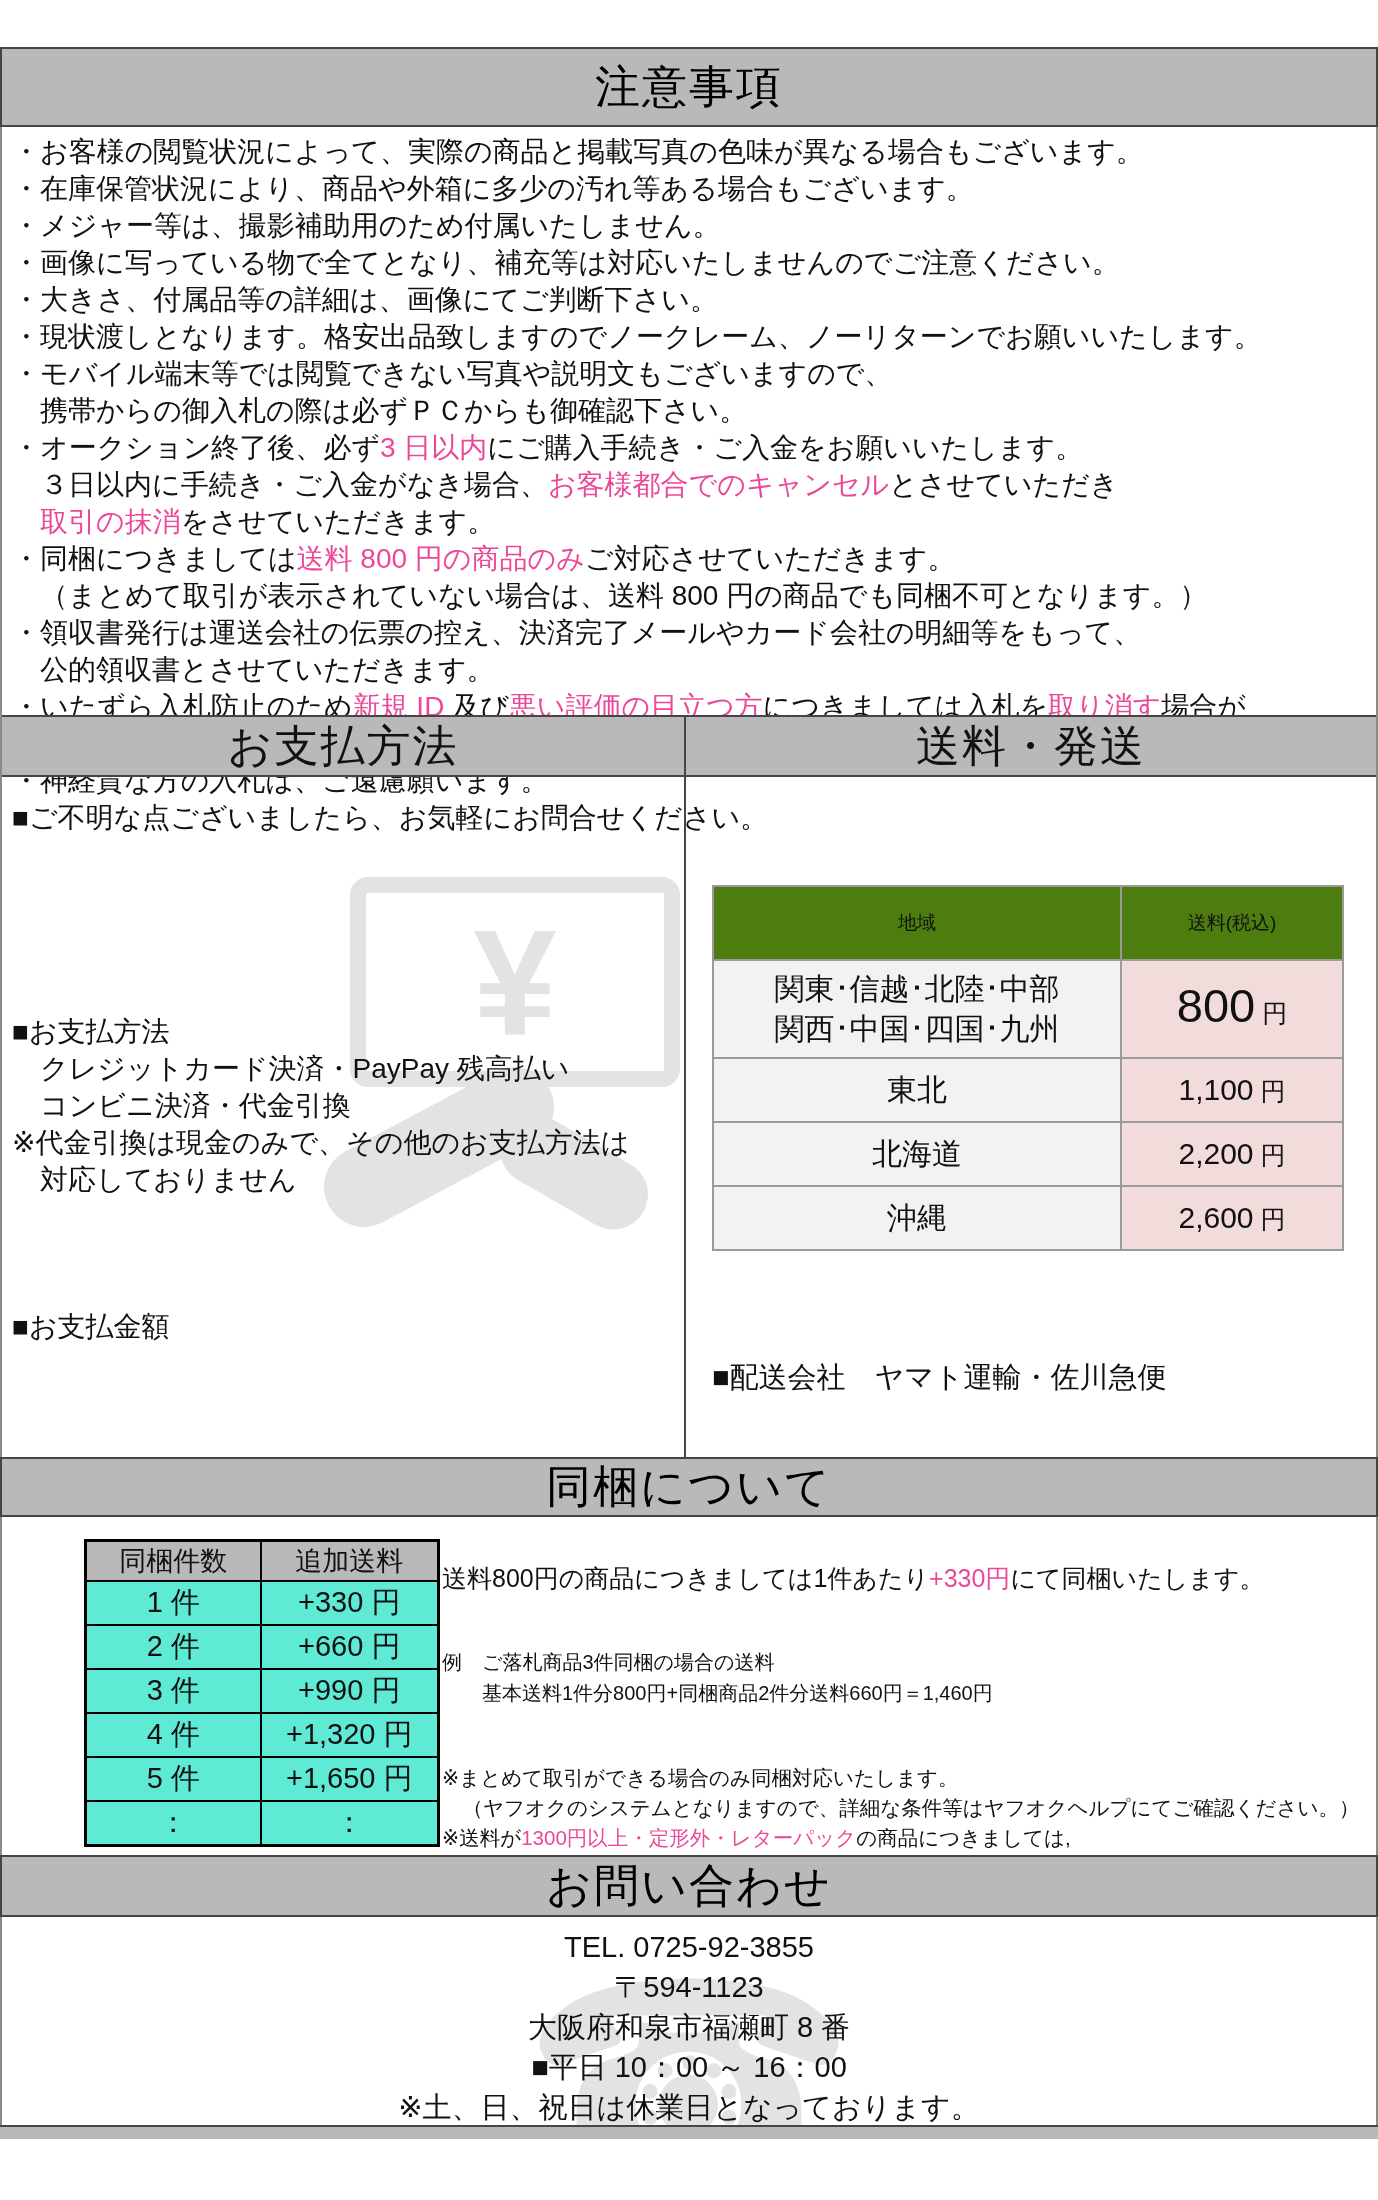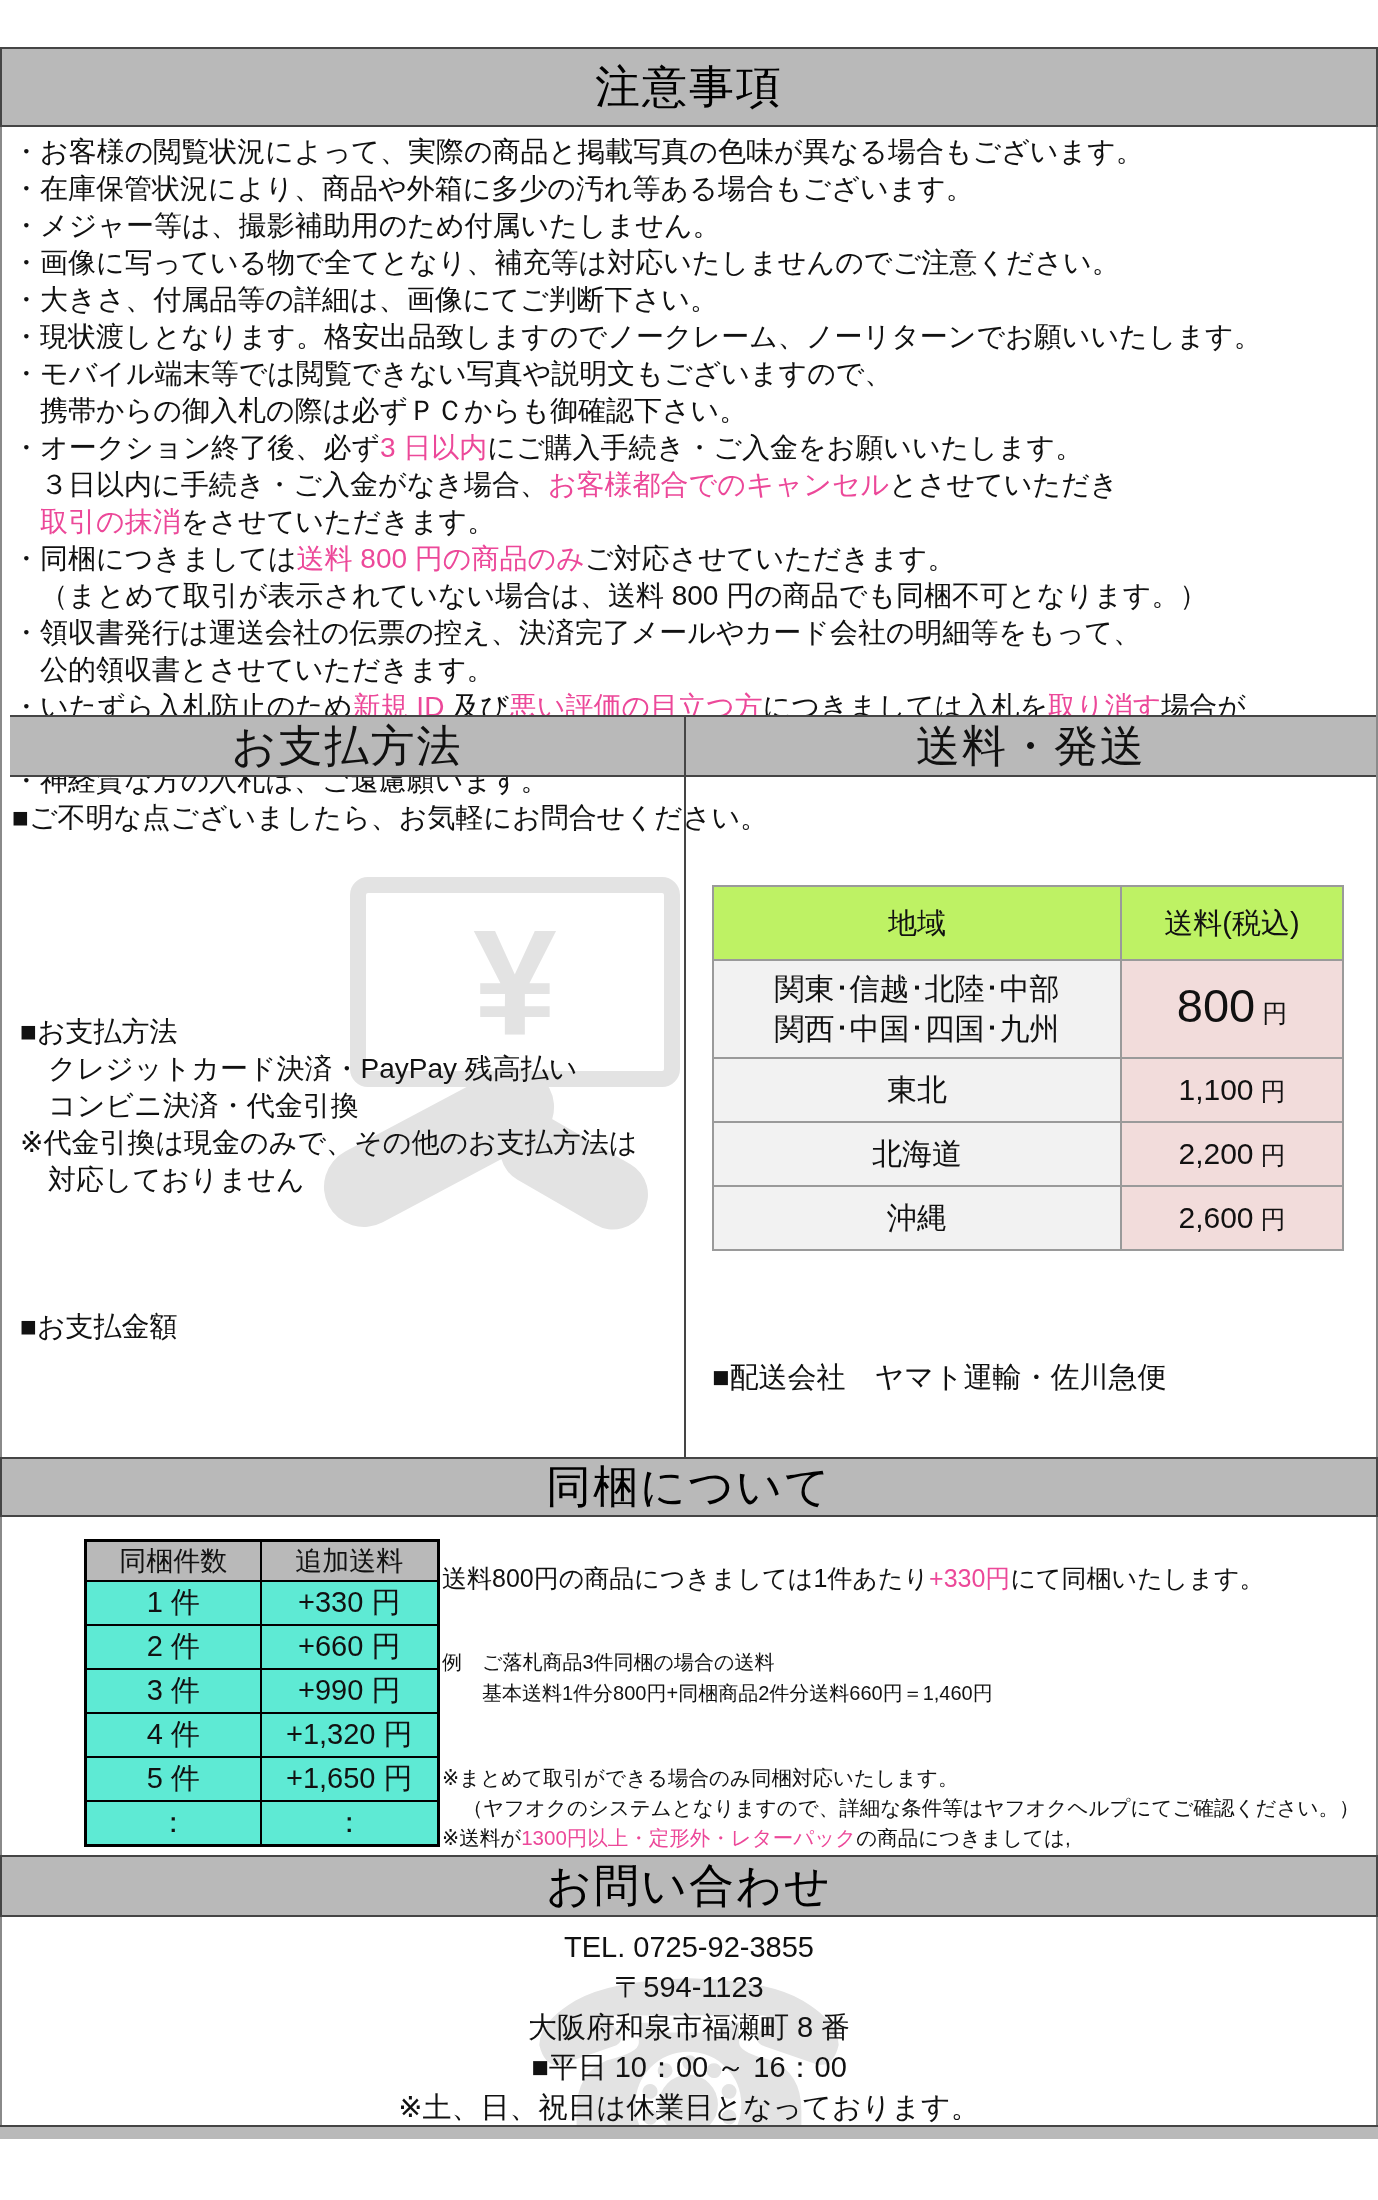--- a/index.html
+++ b/index.html
@@ -14,21 +14,21 @@
   #bund-band{height:60px;}
   #contact-band{height:62px;}
 
   
   #notice-body{height:588px;border-left:2px solid #8a8a8a;border-right:2px solid #8a8a8a;
                padding:6px 0 0 10px;font-size:28px;line-height:37px;white-space:pre;}
   .r{color:#ec4899;}
 
   
   .two-col{display:flex;height:742px;}
-  .col-left{width:686px;border-left:2px solid #8a8a8a;border-right:2px solid #454545;display:flex;flex-direction:column;padding-left:8px;}
+  .col-left{width:686px;border-left:2px solid #8a8a8a;border-right:2px solid #454545;display:flex;flex-direction:column;}
   .col-right{flex:1;border-right:2px solid #8a8a8a;display:flex;flex-direction:column;}
   .col-band{height:62px;background:#b9b9b9;border-top:2px solid #454545;border-bottom:2px solid #454545;
             display:flex;align-items:center;justify-content:center;font-size:44px;letter-spacing:2px;}
   .col-body{flex:1;position:relative;overflow:hidden;}
 
   
   #payment-body{padding:14px 0 0 10px;font-size:28px;line-height:37px;white-space:pre;}
   .z1{position:relative;z-index:1;}
   #amount-heading{margin-top:36px;}
   .formula{display:flex;margin-top:0;position:relative;z-index:1;}
@@ -42,21 +42,21 @@
            display:flex;align-items:center;justify-content:center;font-size:150px;font-weight:bold;}
   .wm-bar{position:absolute;background:#e3e3e3;border-radius:50px;}
   #wm-hand1{right:120px;top:330px;width:250px;height:80px;transform:rotate(-28deg);}
   #wm-hand2{right:30px;top:360px;width:160px;height:70px;transform:rotate(30deg);}
   #wm-phone{left:50%;top:30px;transform:translateX(-50%);font-size:270px;line-height:1;}
 
   
   #shipping-body{padding:28px 0 0 26px;font-size:29px;line-height:40px;white-space:pre;}
   #ship-table{width:632px;border:2px solid #777;}
   #ship-table th,#ship-table td{border:2px solid #9a9a9a;text-align:center;font-weight:normal;}
-  #ship-table th{background:#bef264;font-size:29px;height:74px;}
+  #ship-table th{background:#4d7c0f;font-size:19px;height:74px;}
   #ship-table td{font-size:30px;height:64px;}
   #ship-table td:first-child{background:#f2f2f2;width:408px;line-height:40px;}
   #ship-table td:last-child{background:#f2dcdb;}
   #ship-table tr:first-child td{height:98px;}
   .num{font-size:30px;}
   .unit{font-size:25px;margin-left:7px;}
   .big .num{font-size:47px;}
   #carrier-line{margin-top:26px;}
 
   

